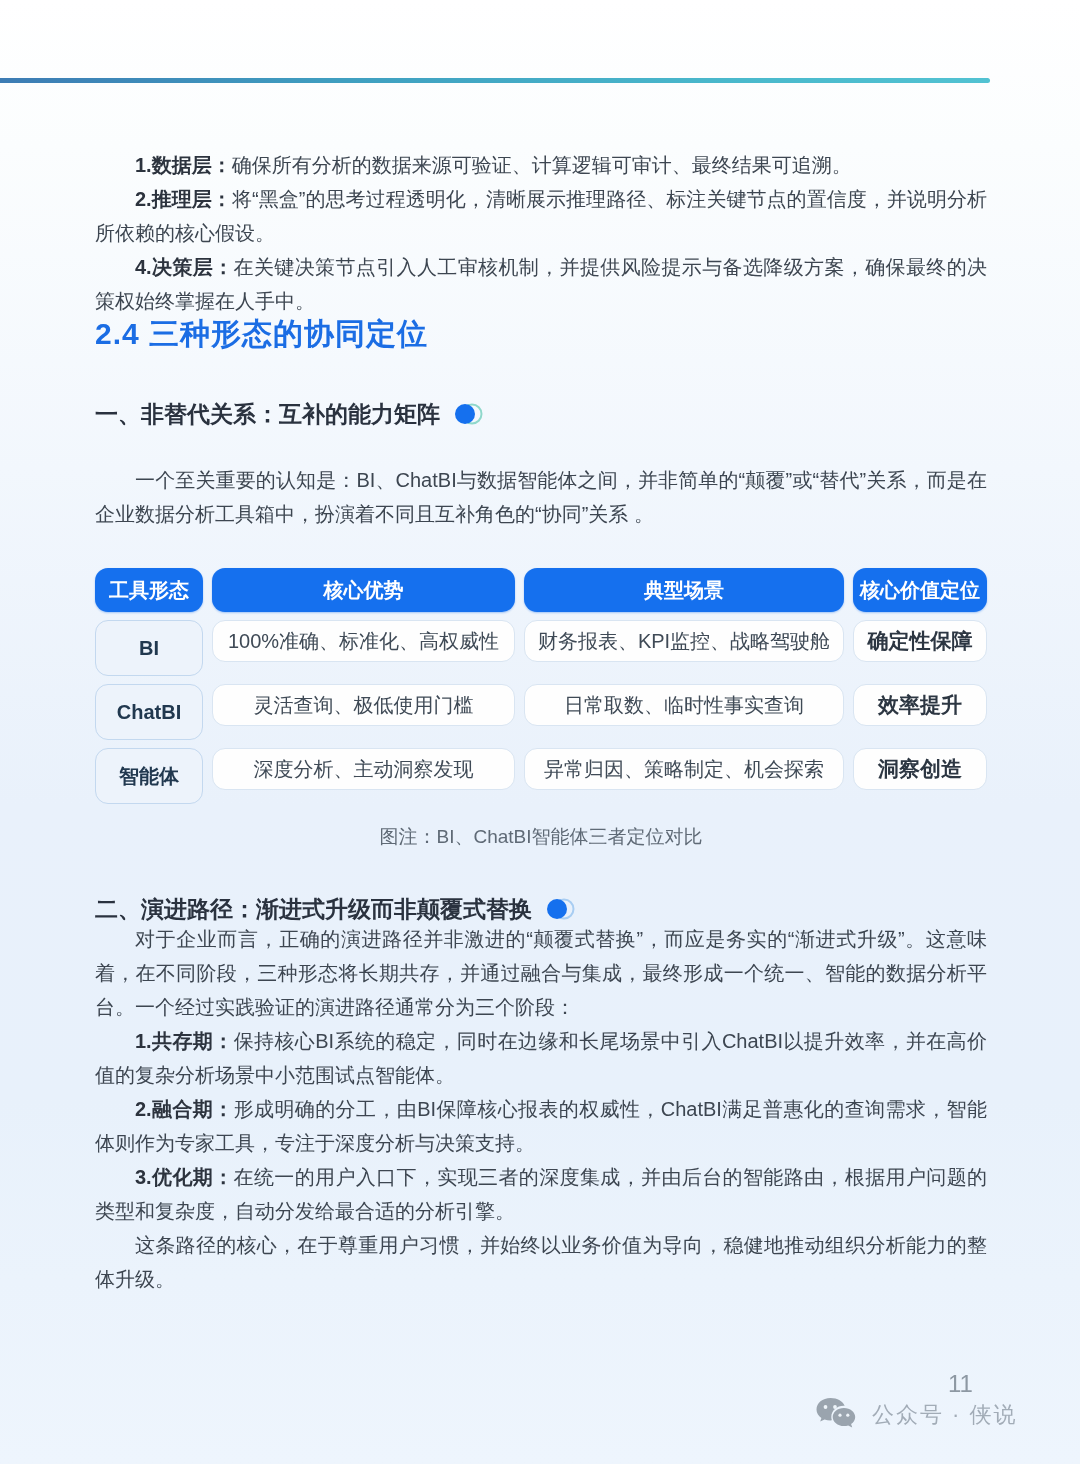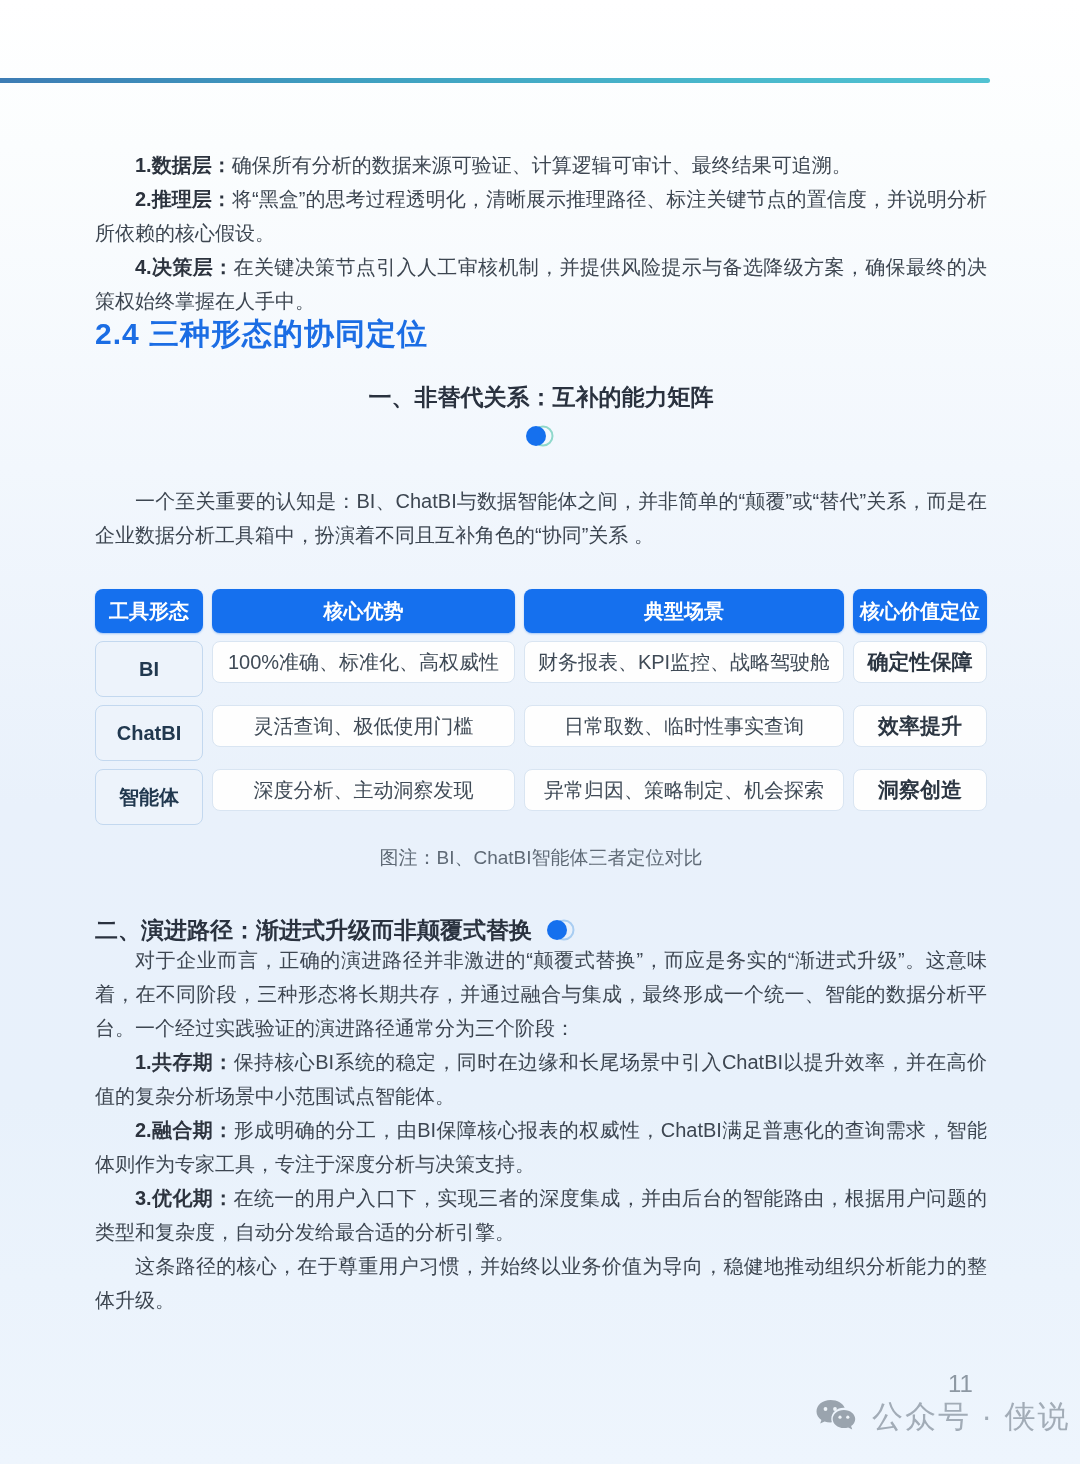--- a/index.html
+++ b/index.html
@@ -38,39 +38,39 @@
     font-size:30px; line-height:32px;
     font-weight:bold; color:#1b6de4;
     letter-spacing:1px;
   }
 
   .subsection {
     display:flex; align-items:center; gap:14px;
     font-size:23px; line-height:26px;
     font-weight:bold; color:#2a323f;
   }
-  .subsection.first { margin-top:34px;flex-direction:column; }
+  .subsection.first { margin-top:51px; }
   .subsection.second { margin-top:48px; }
 
   .venn-icon { display:inline-flex; align-items:center; }
 
   .para1 { margin-top:36px; }
   .para2 { }
 
   .matrix {
     margin-top:37px;
     display:grid;
     grid-template-columns:108px 303px 320px 134px;
     grid-auto-rows:auto;
     column-gap:9px; row-gap:8px;
     width:892px;
   }
   .cell {
     display:flex; align-items:center; justify-content:center;
-    border-radius:8px;
+    border-radius:13px;
     font-size:20px;
     text-align:center;
   }
   .cell.head {
     height:44px;
     background:#1570ee;
     color:#ffffff; font-weight:bold;
     box-shadow:0 1px 2px rgba(21,112,238,0.35);
   }
   .cell.tool {
@@ -102,21 +102,21 @@
 
   .page-number {
     position:absolute; top:1370px; left:948px;
     font-size:24px; color:#8d98a3;
   }
 
   .footer-mark {
     position:absolute; top:1396px; left:814px;
     display:flex; align-items:center; gap:12px;
     color:#a2acb7;
-    font-size:31px; letter-spacing:2px;
+    font-size:22px; letter-spacing:2px;
   }
 </style>
 </head>
 <body>
 
 <div class="page">
 
   <div class="top-rule"></div>
 
   <div class="content">

